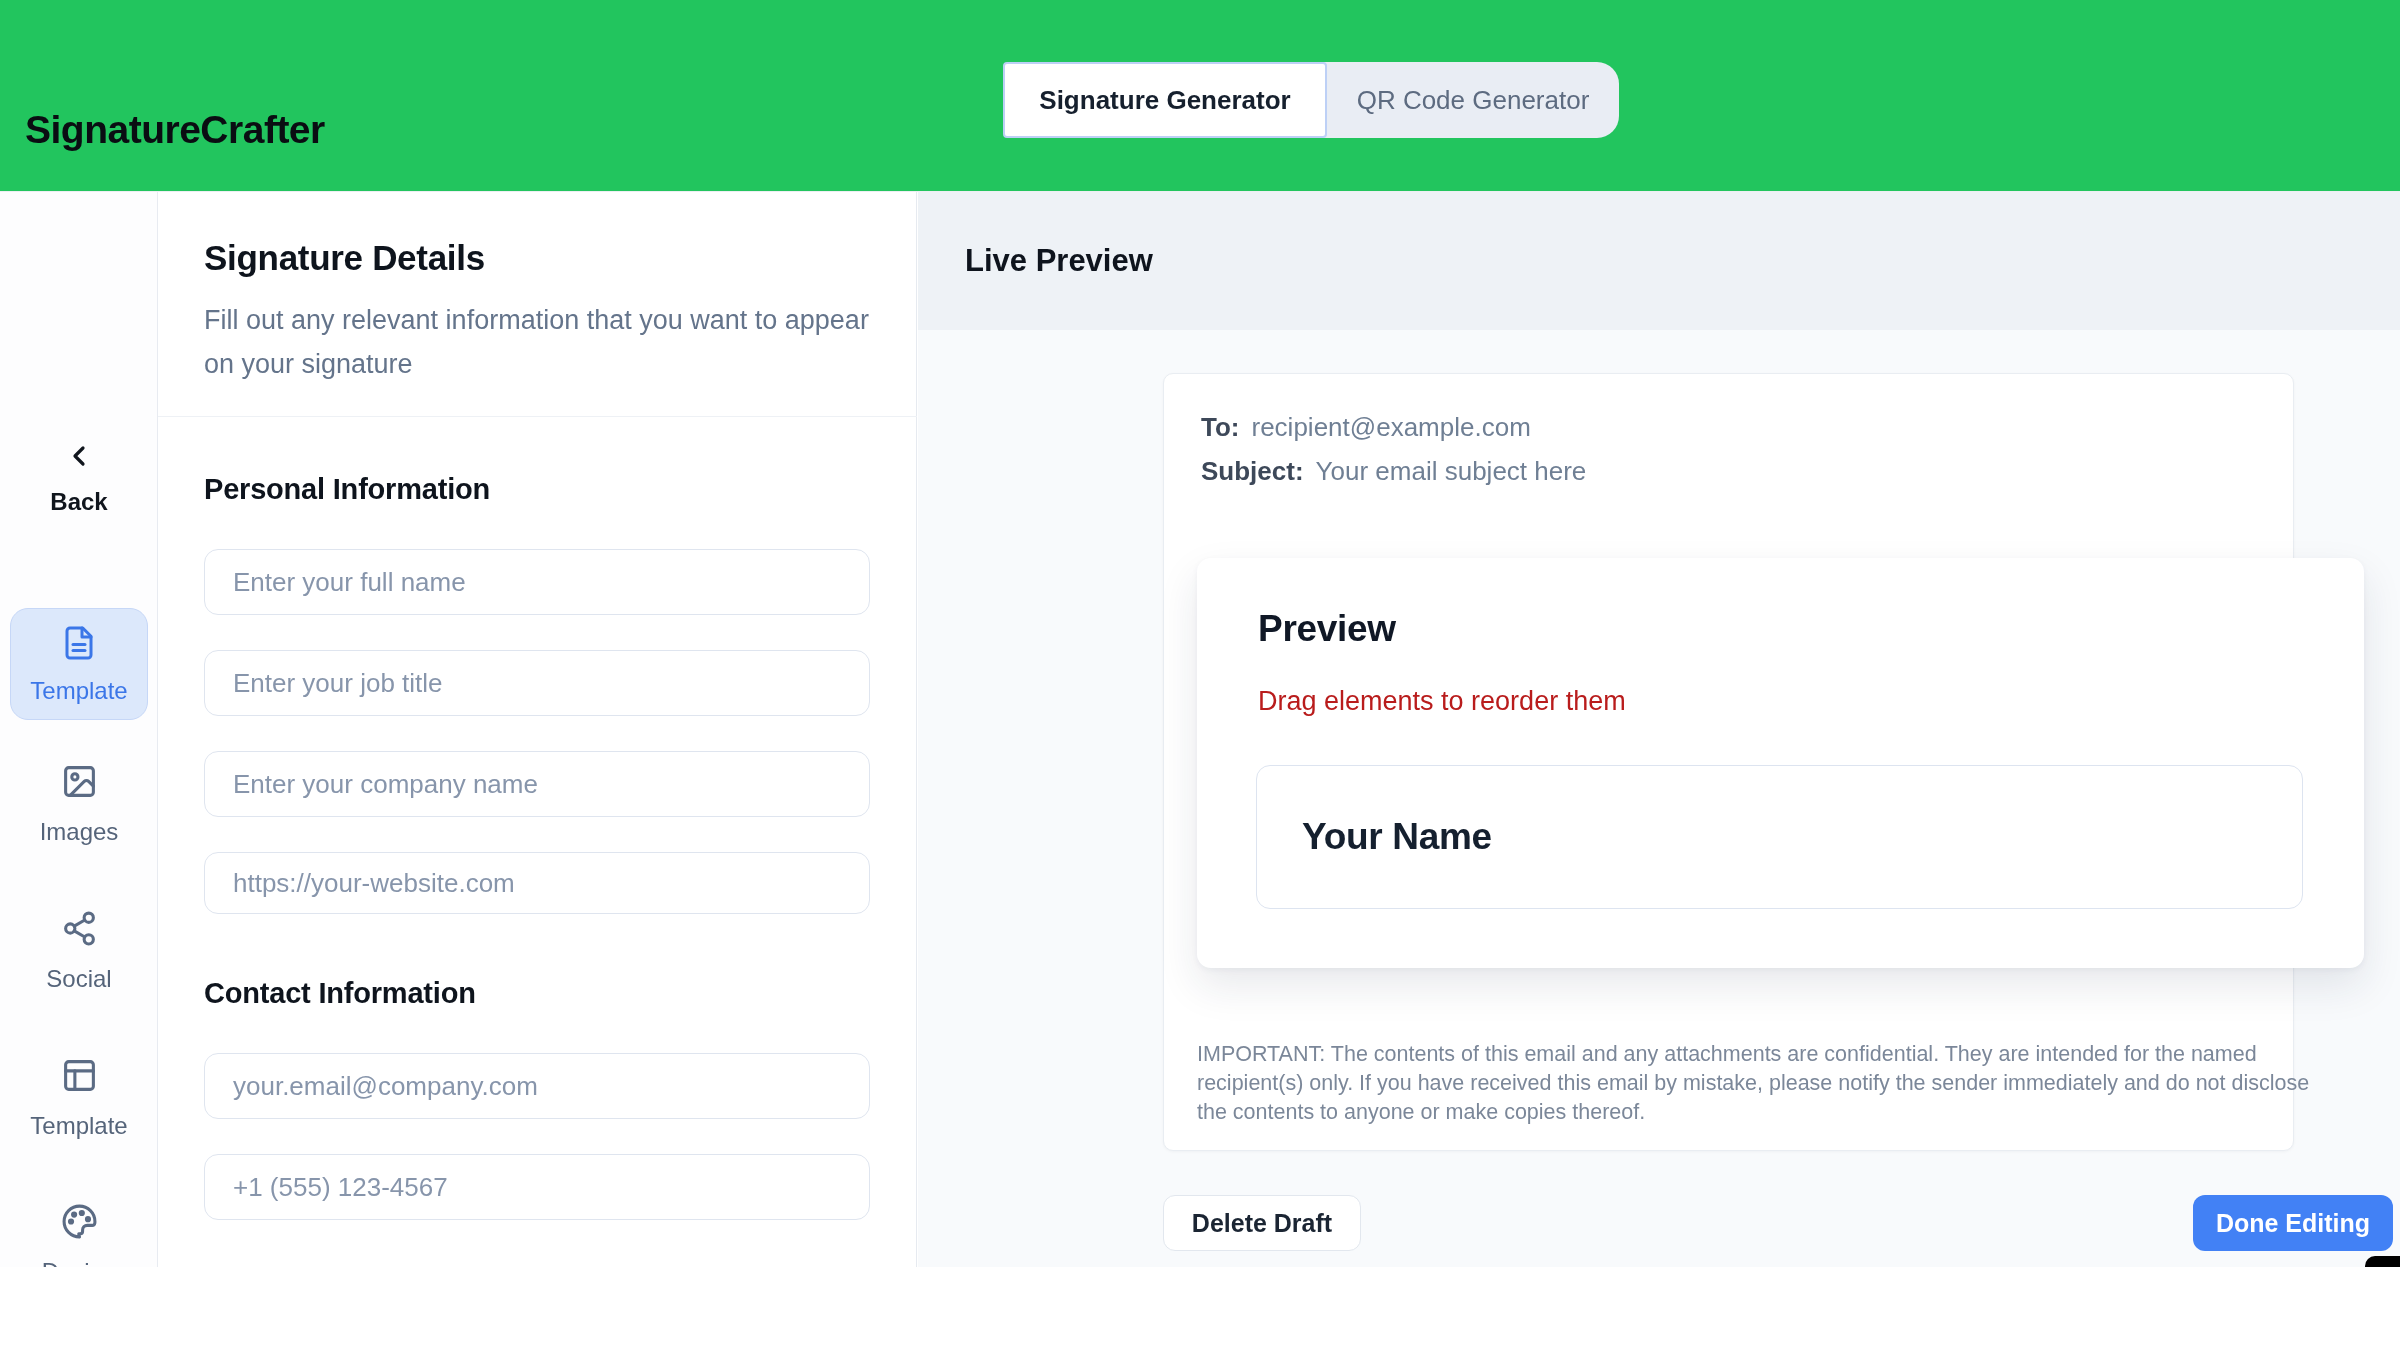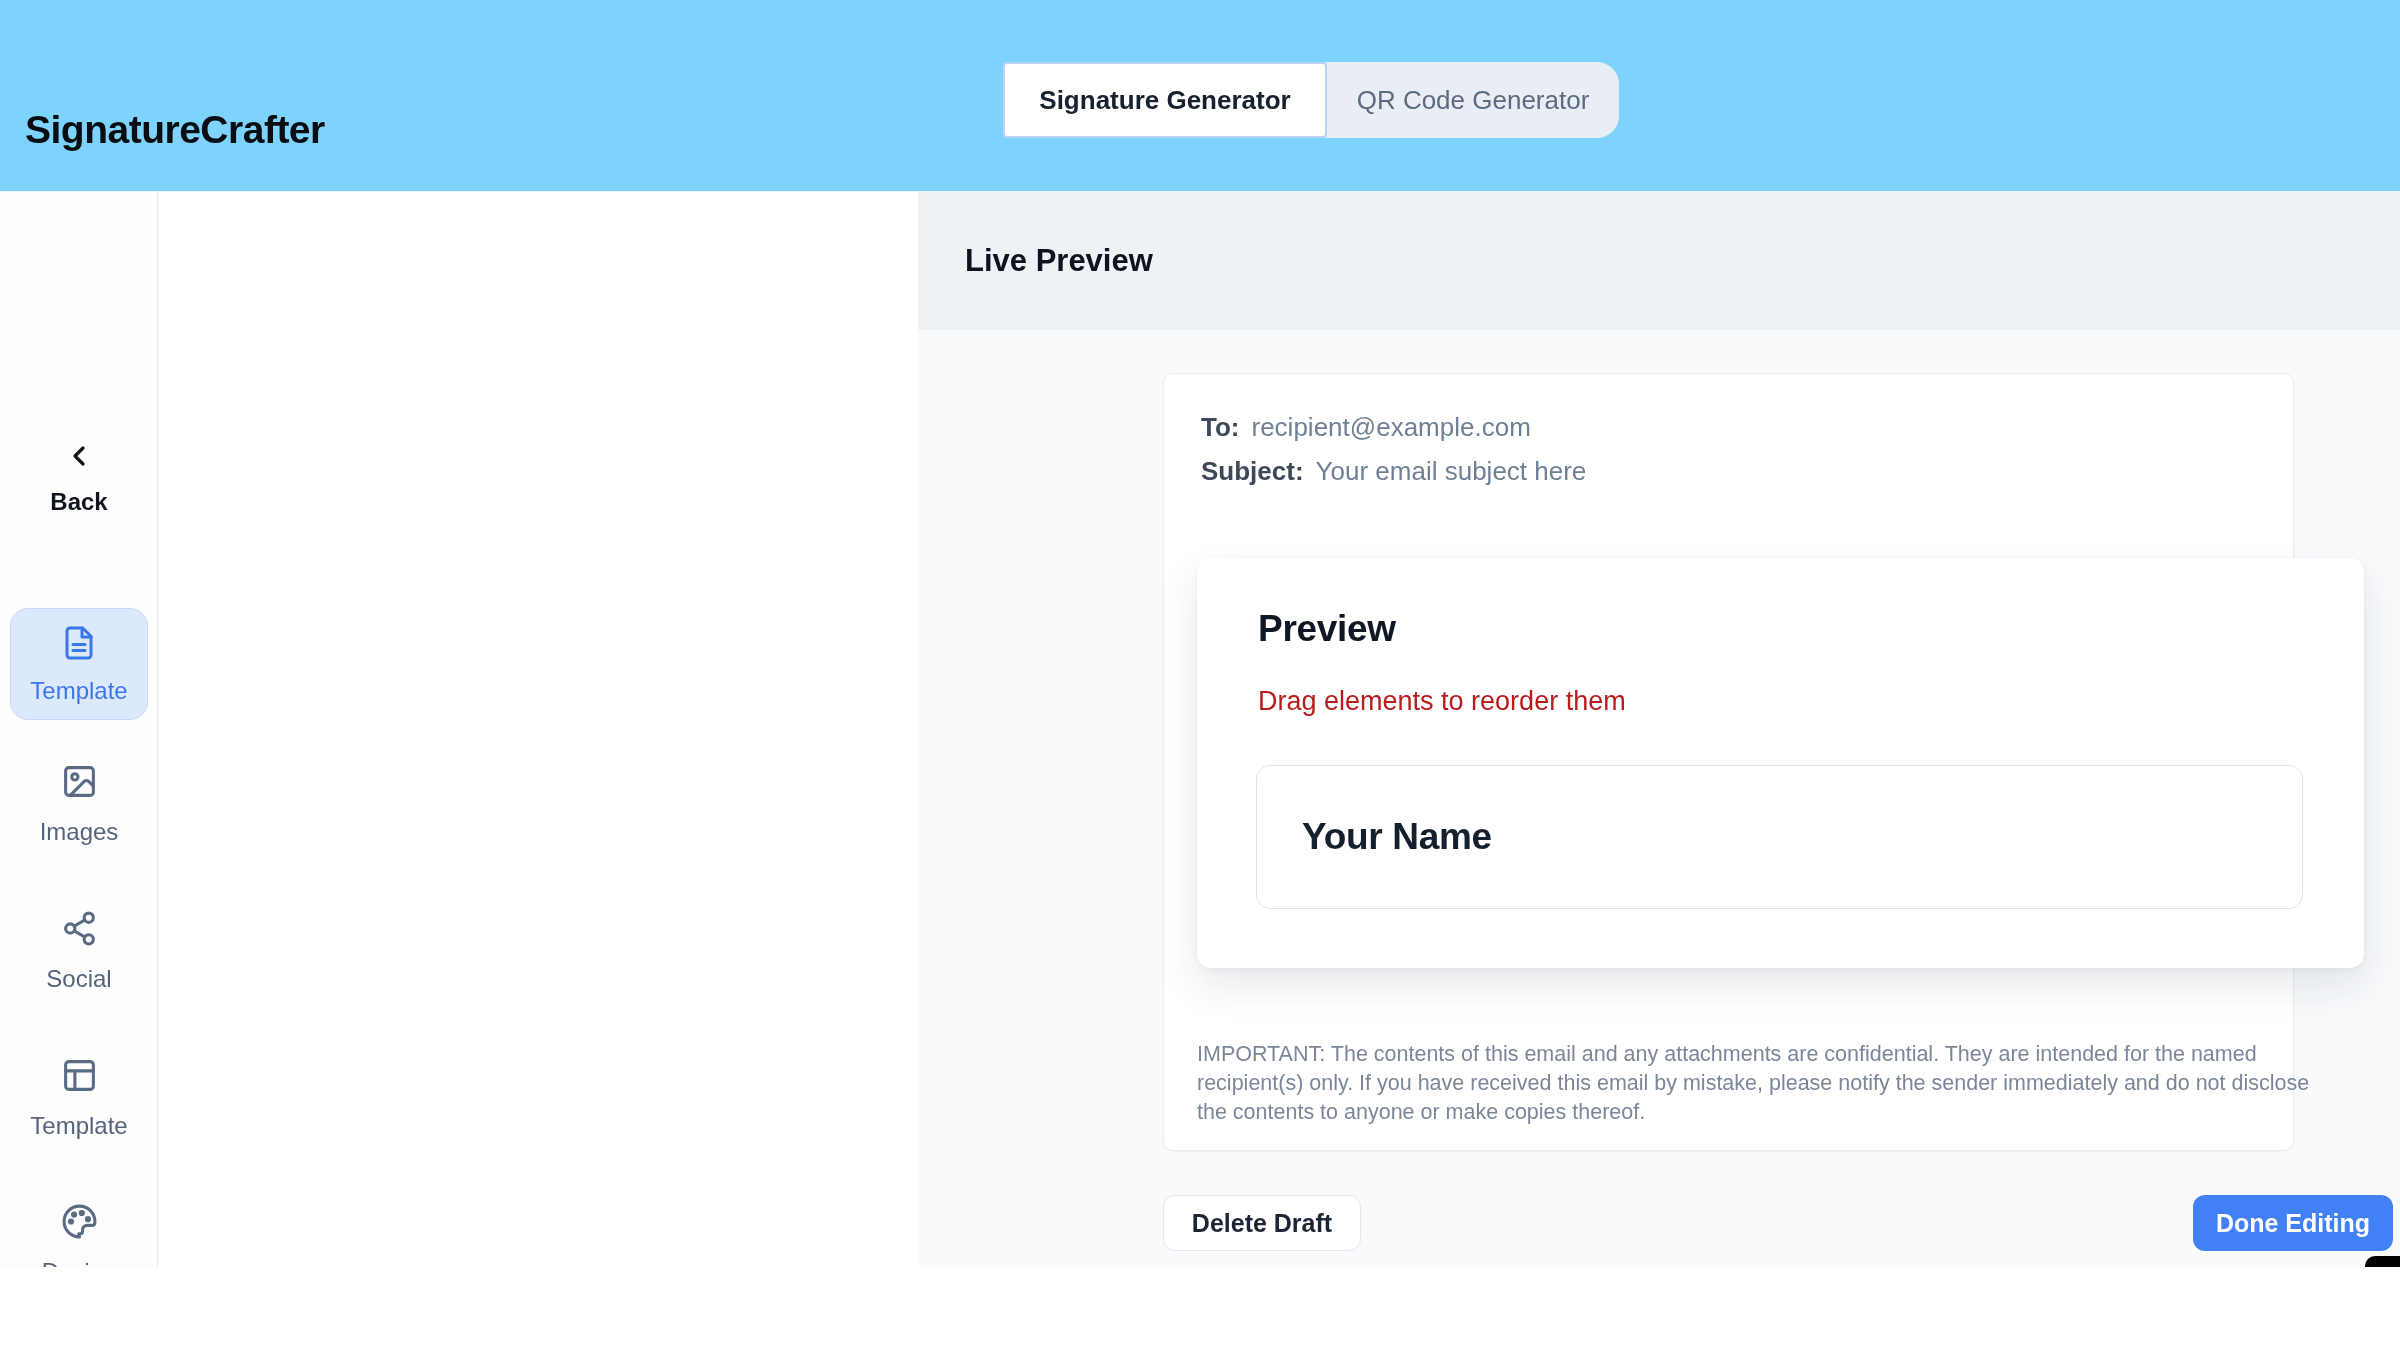--- a/index.html
+++ b/index.html
@@ -1,20 +1,20 @@
 <!DOCTYPE html>
 <html><head>
 <meta charset="utf-8">
 <style>
   * { margin:0; padding:0; box-sizing:border-box; }
   html,body { width:2400px; height:1350px; background:#ffffff; font-family:"Liberation Sans", sans-serif; }
   .app { position:relative; width:2400px; height:1267px; background:#ffffff; overflow:hidden; }
 
   
-  .header { position:absolute; left:0; top:0; width:2400px; height:192px; background:#7dd3fc; border-bottom:1px solid #edeff3; }
+  .header { position:absolute; left:0; top:0; width:2400px; height:192px; background:#22c55e; border-bottom:1px solid #edeff3; }
   .logo { position:absolute; left:25px; top:108px; font-size:39px; font-weight:700; color:#0a0d12; letter-spacing:-0.5px; }
   .tabs { position:absolute; left:1003px; top:62px; width:616px; height:76px; background:#e9edf4; border-radius:22px; display:flex; align-items:stretch; }
   .tab { flex:1; display:flex; align-items:center; justify-content:center; font-size:26px; color:#5d6b80; font-weight:500; border-radius:4px; cursor:pointer; }
   .tab.active { background:#ffffff; border:2px solid #bdd0f6; color:#16202e; font-weight:700; flex:0 0 324px; }
 
   
   .sidebar { position:absolute; left:0; top:192px; width:158px; height:1075px; background:#fdfdfe; border-right:1px solid #e8ebf1; }
   .nav-item { position:absolute; left:10px; width:138px; display:flex; flex-direction:column; align-items:center; cursor:pointer; }
   .nav-item svg { width:37px; height:37px; }
   .nav-label { font-size:24px; color:#55647a; margin-top:14px; }
@@ -143,20 +143,35 @@
             <circle cx="13.5" cy="6.5" r="1" fill="currentColor"></circle>
             <circle cx="17.5" cy="10.5" r="1" fill="currentColor"></circle>
             <circle cx="8.5" cy="7.5" r="1" fill="currentColor"></circle>
             <circle cx="6.5" cy="12" r="1" fill="currentColor"></circle>
           </svg>
       </span>
       <div class="nav-label">Design</div>
     </div>
   </div>
 
+  <div class="form-panel">
+    <div class="form-title">Signature Details</div>
+    <div class="form-subtitle">Fill out any relevant information that you want to appear on your signature</div>
+    <div class="form-divider"></div>
+
+    <div class="section-title st-personal">Personal Information</div>
+    <input class="field f-first" type="text" placeholder="Enter your full name" style="">
+    <input class="field f-gap" type="text" placeholder="Enter your job title" style="">
+    <input class="field f-gap" type="text" placeholder="Enter your company name" style="">
+    <input class="field f-gap f-web" type="text" placeholder="https://your-website.com" style="">
+
+    <div class="section-title st-contact">Contact Information</div>
+    <input class="field f-first" type="text" placeholder="your.email@company.com" style="">
+    <input class="field f-gap" type="text" placeholder="+1 (555) 123-4567" style="">
+  </div>
 
   <div class="preview-panel">
     <div class="preview-head">
       <div class="preview-title">Live Preview</div>
     </div>
 
     <div class="email-card">
       <div class="email-row row-to">
         <span class="email-label">To:</span><span>recipient@example.com</span>
       </div>

